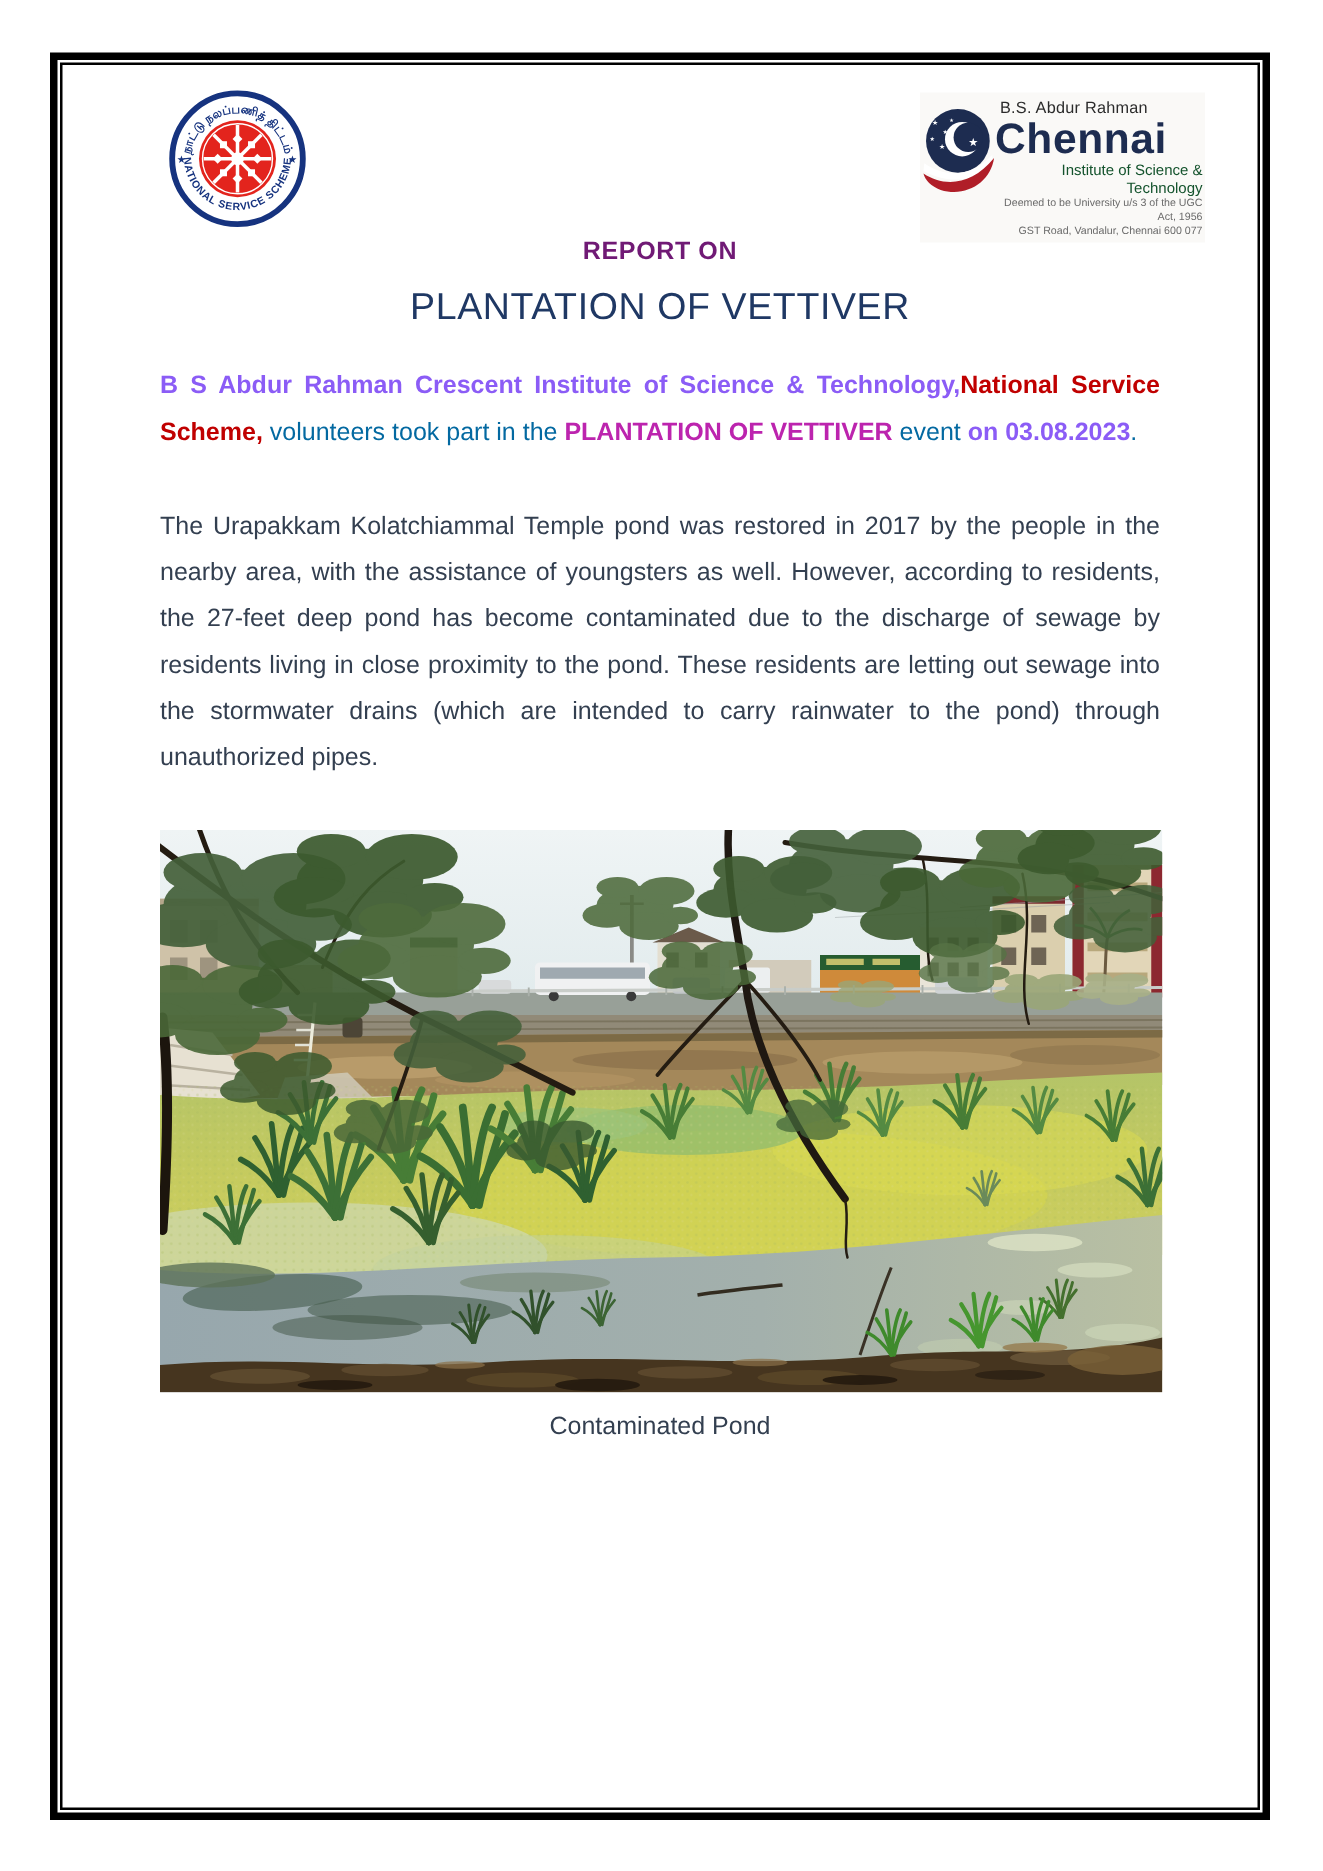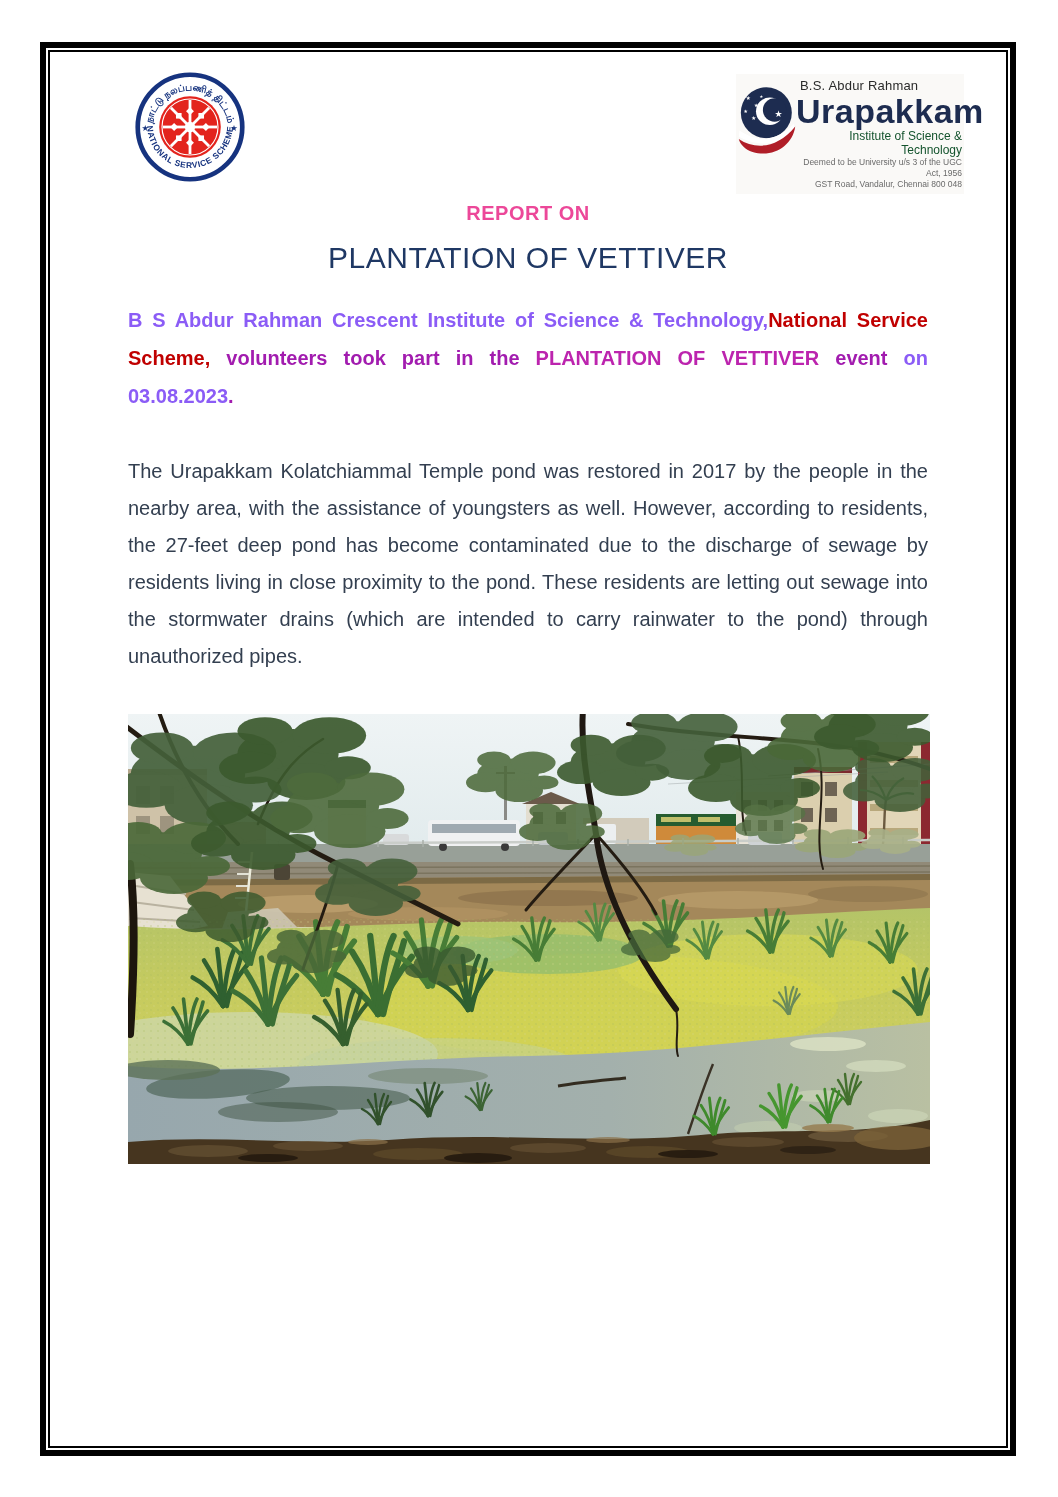--- a/index.html
+++ b/index.html
@@ -38,24 +38,24 @@
     padding: 4px 2px 4px 64px;
     background: #faf9f7;
   }
   .crescent-emblem { position: absolute; left: 0; top: 2px; }
   .crescent-pre   { font-size: 13px; color: #2b2b2b; text-align: left; line-height: 15px; letter-spacing: .2px; }
   .crescent-name  { font-size: 34px; font-weight: bold; color: #1d2c50; line-height: 36px; margin-left: -4px; letter-spacing: .5px; }
   .crescent-sub   { font-size: 12px; font-weight: normal; color: #14532d; text-align: right; line-height: 14px; }
   .crescent-tiny  { font-size: 8.5px; color: #6a6a6a; text-align: right; line-height: 11px; }
 
   .report-on {
-    margin-top: 12px;
+    margin-top: 0;
     text-align: center;
     font-size: 20px; font-weight: bold;
-    color: #ec4899; letter-spacing: .5px;
+    color: #701a75; letter-spacing: .5px;
   }
   .main-title {
     margin: 16px 0 0 0;
     text-align: center;
     font-size: 30px; font-weight: normal;
     color: #1F3864; letter-spacing: .5px;
   }
   .date-line {
     margin-top: 20px;
     text-align: center;
@@ -64,21 +64,21 @@
   }
   p.intro {
     margin: 26px 0 0 0;
     font-size: 20px; line-height: 38px;
     text-align: justify;
     color: #3d4a52;
   }
   .seg-purple  { color: #8b5cf6; font-weight: bold; }
   .seg-red     { color: #C00000; font-weight: bold; }
   .seg-magenta { color: #BC24AE; font-weight: bold; }
-  .seg-plain   { color: #a21caf; font-weight: bold; }
+  .seg-plain   { color: #0369a1; }
   p.body-par {
     margin: 38px 0 0 0;
     font-size: 20px; line-height: 37px;
     text-align: justify;
     color: #333F50;
   }
   .photo-wrap {
     margin-top: 39px;
     width: 802px; height: 450px;
     overflow: hidden;
@@ -139,24 +139,24 @@
         <text x="56" y="50" font-size="13" fill="#ffffff">★</text>
         <text x="14" y="26" font-size="8" fill="#ffffff">★</text>
         <text x="26" y="36" font-size="7" fill="#ffffff">★</text>
         <text x="11" y="44" font-size="7" fill="#ffffff">★</text>
         <text x="22" y="54" font-size="8" fill="#ffffff">★</text>
         <text x="34" y="22" font-size="6" fill="#ffffff">★</text>
         <path d="M5,70 C28,86 58,88 84,60 L84,74 C58,94 28,92 4,79 Z" fill="#ffffff"></path>
         <path d="M4,82 C28,98 60,96 86,64 C82,92 54,110 24,101 C13,97 6,90 4,82 Z" fill="#b01e28"></path>
       </svg>
       <div class="crescent-pre">B.S. Abdur Rahman</div>
-      <div class="crescent-name">Urapakkam</div>
+      <div class="crescent-name">Chennai</div>
       <div class="crescent-sub">Institute of Science &amp; Technology</div>
       <div class="crescent-tiny">Deemed to be University u/s 3 of the UGC Act, 1956</div>
-      <div class="crescent-tiny">GST Road, Vandalur, Chennai 800 048</div>
+      <div class="crescent-tiny">GST Road, Vandalur, Chennai 600 077</div>
     </div>
   </div>
 
   <div class="report-on">REPORT ON</div>
   <h1 class="main-title">PLANTATION OF VETTIVER</h1>
 
   <p class="intro"><span class="seg-purple">B S Abdur Rahman Crescent Institute of Science &amp; Technology,</span><span class="seg-red">National Service Scheme,</span><span class="seg-plain"> volunteers took part in the </span><span class="seg-magenta">PLANTATION OF VETTIVER</span><span class="seg-plain"> event </span><span class="seg-purple">on 03.08.2023</span><span class="seg-plain">.</span></p>
 
   <p class="body-par">The Urapakkam Kolatchiammal Temple pond was restored in 2017 by the people in the nearby area, with the assistance of youngsters as well. However, according to residents, the 27-feet deep pond has become contaminated due to the discharge of sewage by residents living in close proximity to the pond. These residents are letting out sewage into the stormwater drains (which are intended to carry rainwater to the pond) through unauthorized pipes.</p>
 
@@ -412,15 +412,16 @@
         <use href="#clump" transform="translate(690,24) scale(1.7)" fill="#4a6838" opacity=".9"></use>
         <use href="#clump" transform="translate(760,68) scale(1.5)" fill="#44603a" opacity=".88"></use>
         <use href="#clump" transform="translate(740,12) scale(1.8)" fill="#3c5a2e" opacity=".9"></use>
         <use href="#clump" transform="translate(640,108) scale(1.1)" fill="#567345" opacity=".8"></use>
         <use href="#clump" transform="translate(310,250) scale(1.1)" fill="#3a5a30" opacity=".8"></use>
         <use href="#clump" transform="translate(520,230) scale(0.9)" fill="#45683a" opacity=".75"></use>
       </g>
     </svg>
   </div>
 
+  <div class="caption">Contaminated Pond</div>
 
  </div>
 </div>
 
 </body></html>

